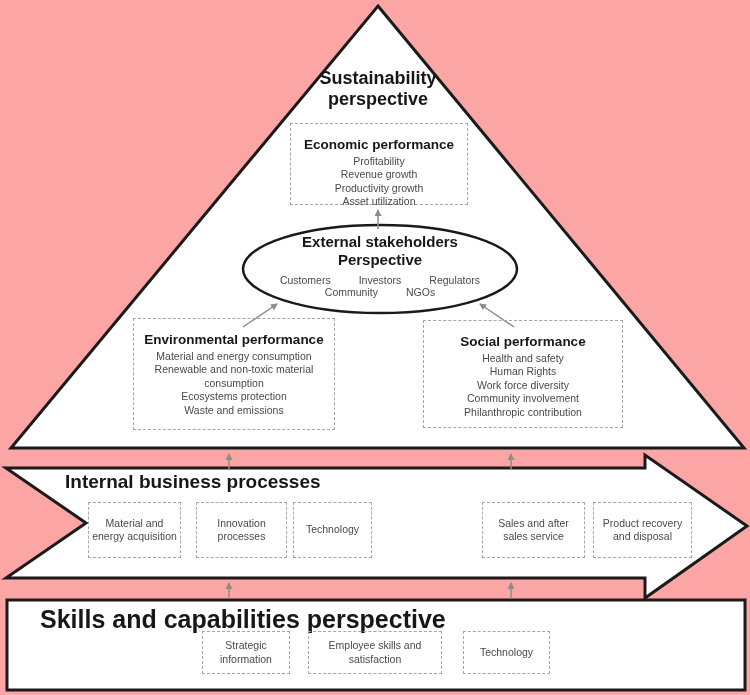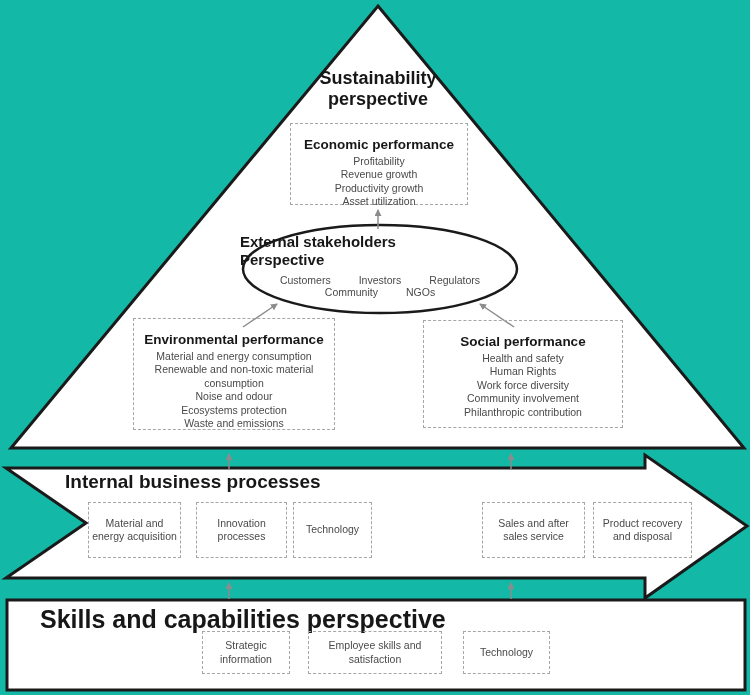--- a/index.html
+++ b/index.html
@@ -1,32 +1,32 @@
 <!DOCTYPE html>
 <html><head>
 <meta charset="utf-8">
 <style>
   html,body{margin:0;padding:0;background:#fff;}
   .canvas{
-    position:relative;width:750px;height:695px;background:#14b8a6;overflow:hidden;
+    position:relative;width:750px;height:695px;background:#fca5a5;overflow:hidden;
     font-family:"Liberation Sans","DejaVu Sans",sans-serif;color:#1a1a1a;
   }
   .shapes{position:absolute;left:0;top:0;width:750px;height:695px;}
   .abs{position:absolute;box-sizing:border-box;}
   .title{font-weight:bold;color:#171717;}
   .sus-title{left:278px;top:68px;width:200px;text-align:center;font-size:18px;line-height:1.18;}
   .dashed-box{
     border:1px dashed #a6a6a6;background:transparent;text-align:center;
   }
   .panel-title{font-size:13.5px;font-weight:bold;color:#171717;margin:13px 2px 3px 2px;}
   .items{font-size:10.5px;line-height:1.28;color:#4a4a4a;}
   .econ-box{left:290px;top:123px;width:178px;height:82px;}
   .env-box{left:133px;top:318px;width:202px;height:112px;}
   .soc-box{left:423px;top:320px;width:200px;height:108px;}
-  .ellipse-text{left:240px;top:233px;width:280px;text-align:left;}
+  .ellipse-text{left:240px;top:233px;width:280px;text-align:center;}
   .ellipse-title{font-size:15px;font-weight:bold;line-height:1.2;color:#171717;}
   .stake-row{display:flex;justify-content:center;gap:28px;font-size:10.5px;color:#4a4a4a;}
   .stake-row.first{margin-top:5px;}
   .proc-title{left:65px;top:471px;font-size:19px;}
   .proc-box{top:502px;height:56px;display:flex;align-items:center;justify-content:center;
     font-size:10.5px;line-height:1.25;color:#4a4a4a;padding:2px;}
   .skills-title{left:40px;top:605px;font-size:25px;}
   .skill-box{top:631px;height:43px;display:flex;align-items:center;justify-content:center;
     font-size:10.5px;line-height:1.25;color:#4a4a4a;padding:2px;}
 </style>
@@ -83,21 +83,20 @@
       <span>Community</span>
       <span>NGOs</span>
     </div>
   </div>
 
   <div class="abs dashed-box env-box">
     <div class="panel-title">Environmental performance</div>
     <div class="items" style="padding:0 8px;">
       <div>Material and energy consumption</div>
       <div>Renewable and non-toxic material consumption</div>
-      <div>Noise and odour</div>
       <div>Ecosystems protection</div>
       <div>Waste and emissions</div>
     </div>
   </div>
 
   <div class="abs dashed-box soc-box">
     <div class="panel-title">Social performance</div>
     <div class="items">
       <div>Health and safety</div>
       <div>Human Rights</div>

